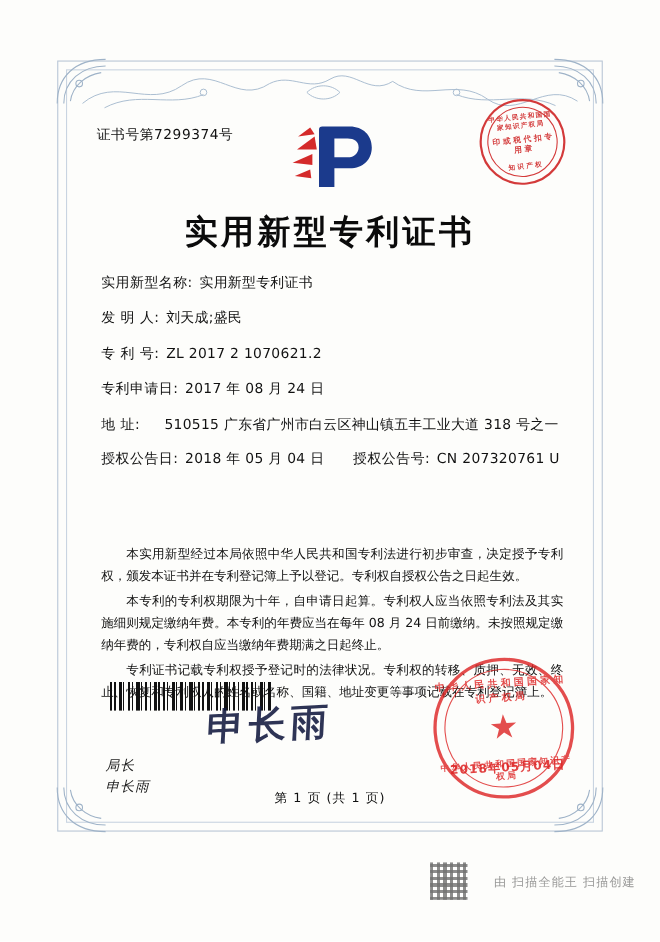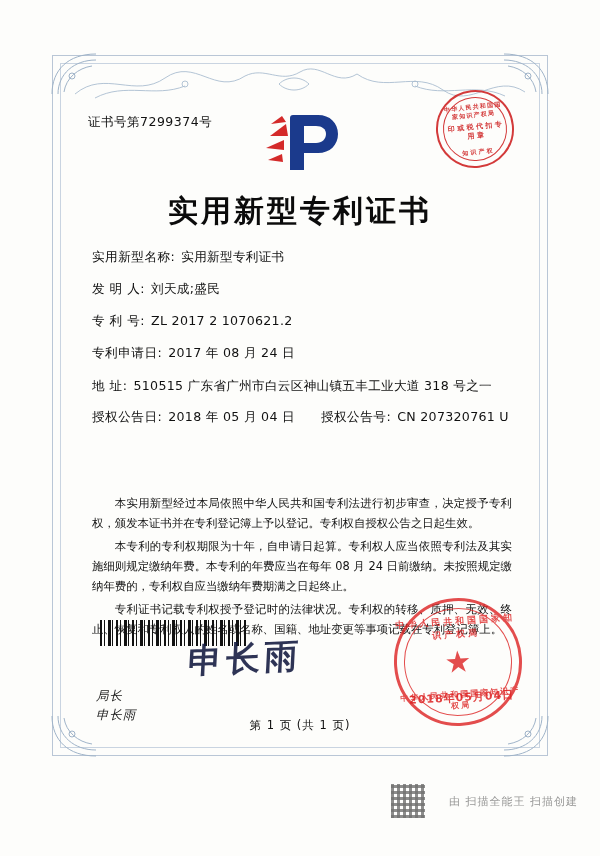--- a/index.html
+++ b/index.html
@@ -123,21 +123,21 @@
     letter-spacing:0.5px;
     white-space:nowrap;
   }
   .fvalue {
     flex:1 1 auto;
     padding-left:6px;
     letter-spacing:0.3px;
   }
   .fcol-b { margin-left:26px; display:flex; }
 
-  .addr-wrap { line-height:1.55; }
+  .addr-wrap { line-height:1.55;gap:16px; }
 
   
   .body-text {
     position:absolute;
     left:92px; right:88px; top:494px;
     font-size:11.4px;
     line-height:1.75;
     color:#111;
     text-align:justify;
   }

